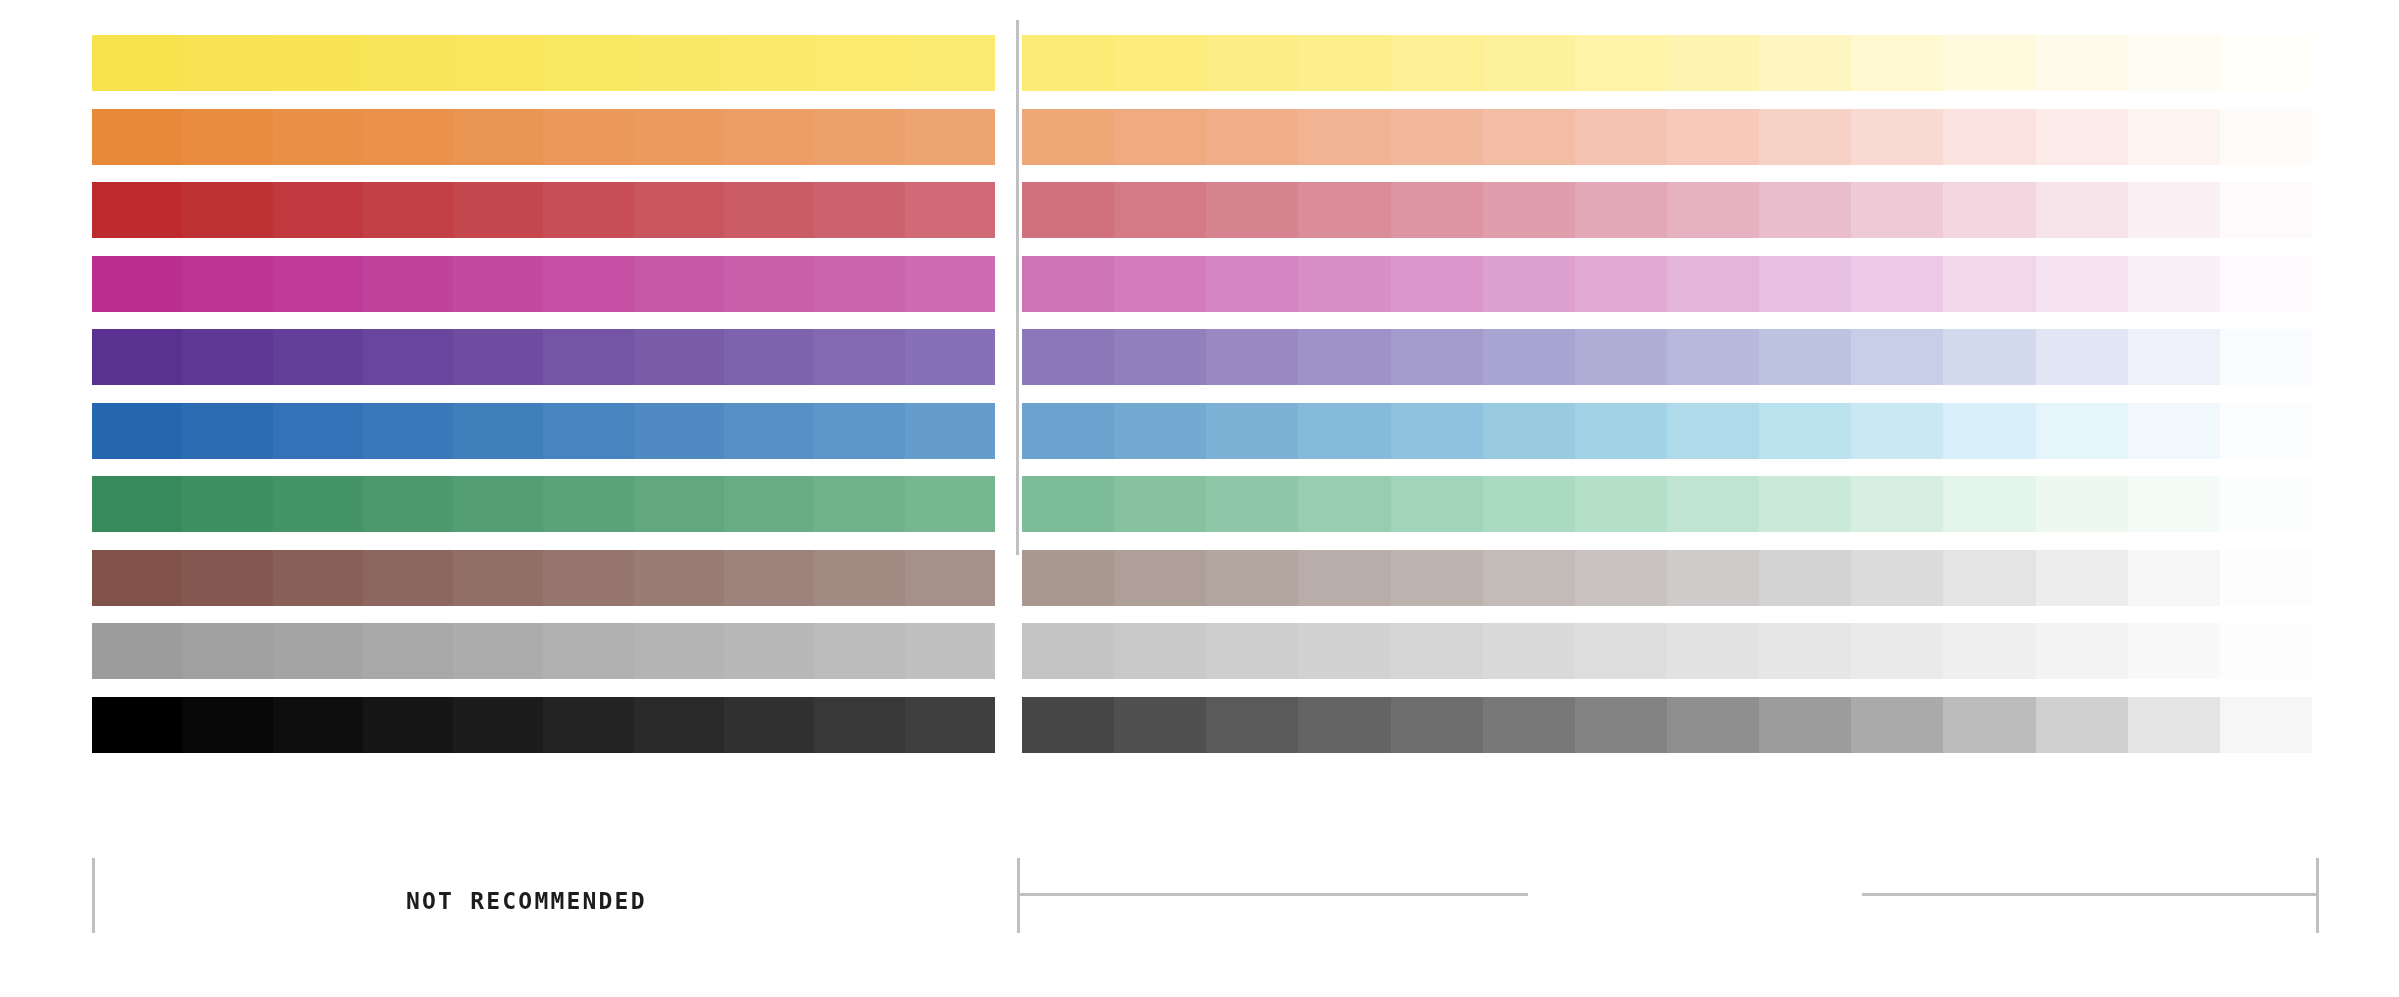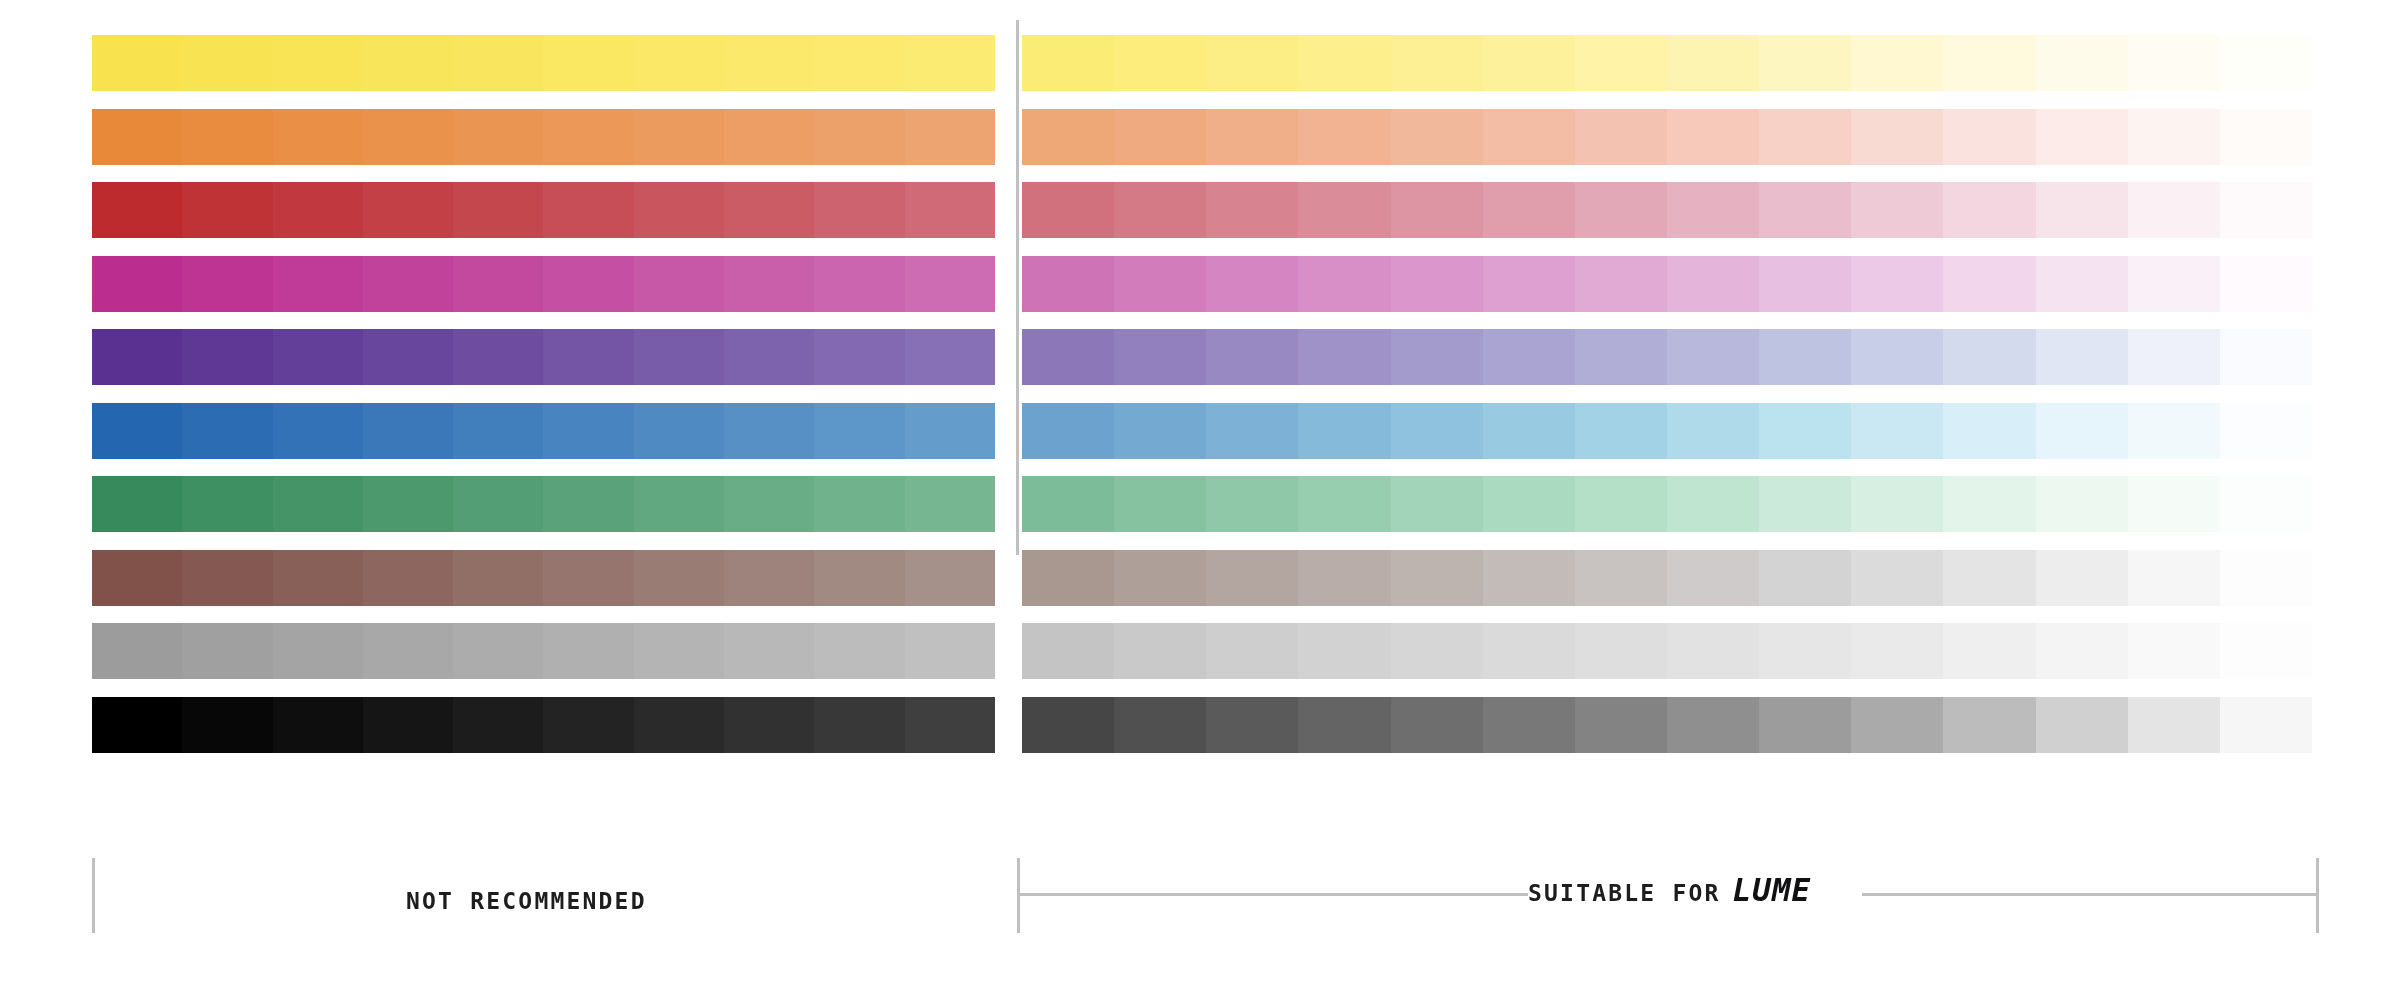--- a/index.html
+++ b/index.html
@@ -473,18 +473,14 @@
     <div class="tick tick-left-start"></div>
 
     <div class="tick tick-right-start"></div>
     <div class="rule rule-right-a"></div>
     <div class="rule rule-right-b"></div>
     <div class="tick tick-right-end"></div>
   </div>
 
   <div class="label label-not-recommended">NOT RECOMMENDED</div>
 
-  <div class="label label-suitable">
-    <span>SUITABLE FOR</span>
-    <span class="brand-word">LUME</span>
-  </div>
 
 </div>
 
 </body></html>

